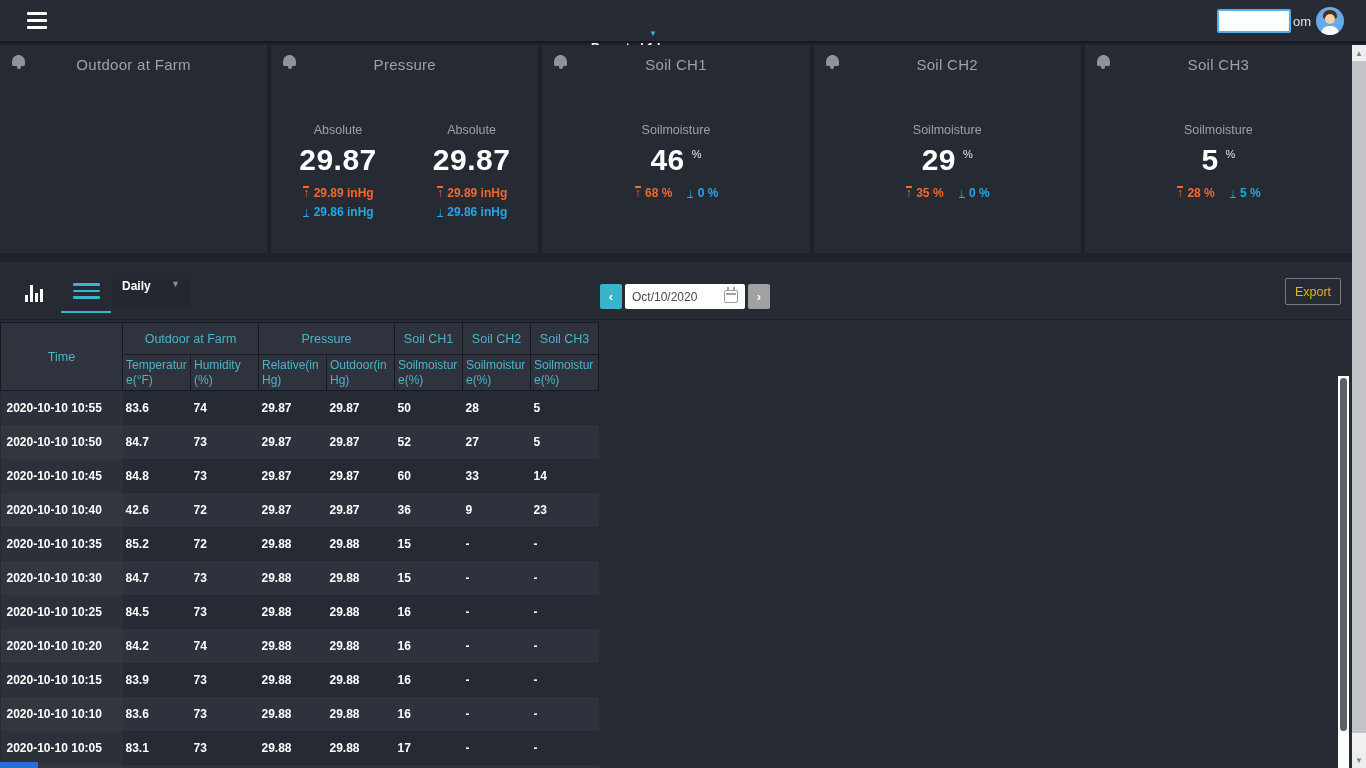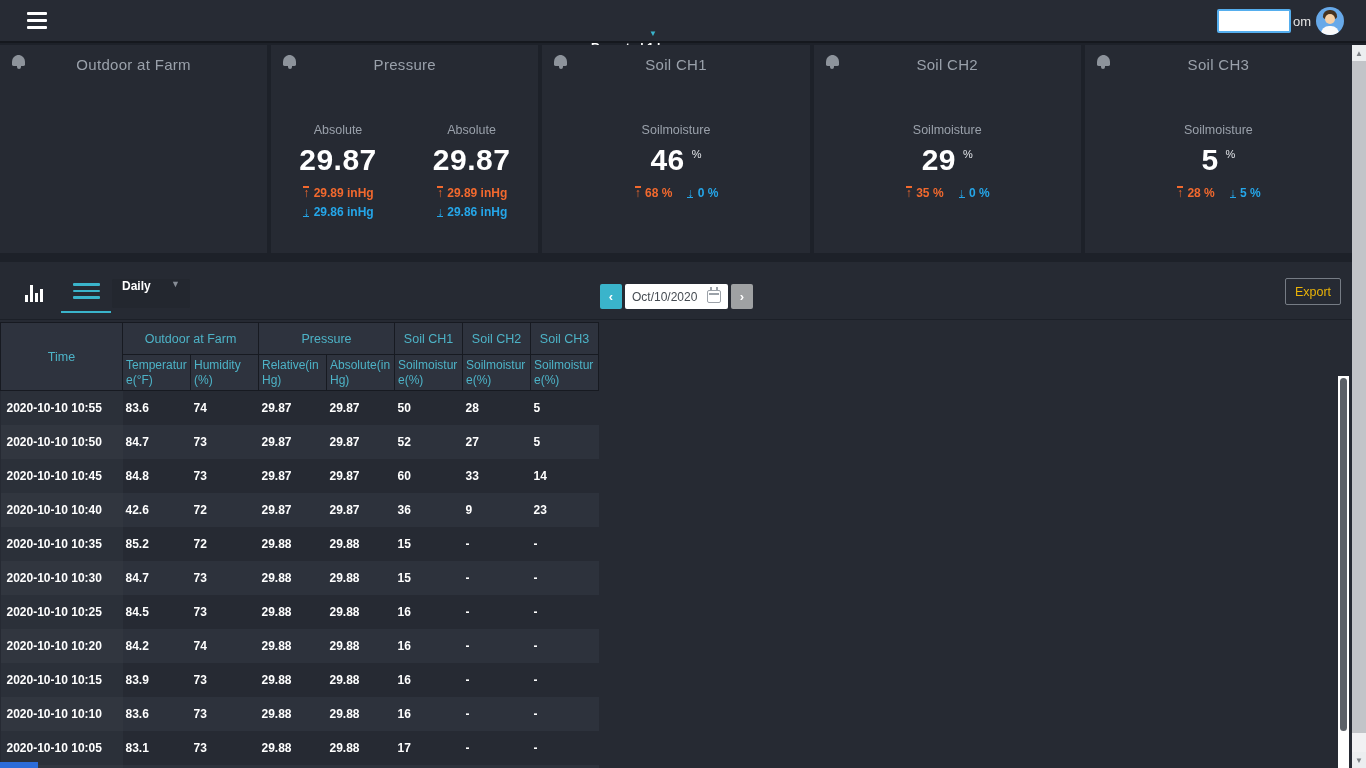--- a/index.html
+++ b/index.html
@@ -62,21 +62,21 @@
   .chart-icon i:nth-child(4){height:13px;}
   .list-icon{display:inline-block;}
   .list-icon i{display:block;width:27px;height:2.5px;background:var(--teal);margin-bottom:4px;border-radius:1px;}
   .range-select{position:absolute;left:112px;top:17px;width:78px;height:29px;background:#23272f;border-radius:2px;
                 display:flex;align-items:flex-start;justify-content:space-between;padding:0 10px;box-sizing:border-box;cursor:pointer;}
   .range-select .lbl{color:#fff;font-size:12px;font-weight:bold;}
   .range-select .caret{color:#878d96;font-size:9px;}
   .date-nav{position:absolute;left:600px;top:22px;display:flex;align-items:center;}
   .btn-prev{width:22px;height:25px;background:var(--teal);color:#fff;font-size:13px;font-weight:bold;
             display:flex;align-items:center;justify-content:center;border-radius:2px;cursor:pointer;}
-  .date-box{width:103px;height:25px;background:#fff;border-radius:2px;margin-left:3px;display:flex;align-items:center;
+  .date-box{width:120px;height:25px;background:#fff;border-radius:2px;margin-left:3px;display:flex;align-items:center;
             justify-content:space-between;padding:0 7px;box-sizing:border-box;color:#454b52;font-size:12px;cursor:pointer;}
   .cal-icon{width:12px;height:11px;border:1.5px solid #9ba1a8;border-radius:2px;position:relative;}
   .cal-icon::before{content:"";position:absolute;top:-4px;left:2px;width:2px;height:3px;background:#9ba1a8;box-shadow:6px 0 0 #9ba1a8;}
   .cal-icon::after{content:"";position:absolute;top:2px;left:1px;right:1px;height:1.5px;background:#9ba1a8;}
   .btn-next{width:22px;height:25px;background:#9fa1a3;color:#fff;font-size:13px;font-weight:bold;margin-left:3px;
             display:flex;align-items:center;justify-content:center;border-radius:2px;cursor:pointer;}
   .export-btn{position:absolute;left:1285px;top:16px;width:56px;height:27px;background:transparent;
               border:1px solid #767c85;border-radius:2px;color:#eab308;font-size:12.5px;
               font-family:"Liberation Sans", sans-serif;cursor:pointer;}
 
@@ -261,21 +261,21 @@
             <th class="group" colspan="2">Outdoor at Farm</th>
             <th class="group" colspan="2">Pressure</th>
             <th class="group">Soil CH1</th>
             <th class="group">Soil CH2</th>
             <th class="group">Soil CH3</th>
           </tr>
           <tr>
             <th class="sub">Temperature(°F)</th>
             <th class="sub">Humidity(%)</th>
             <th class="sub">Relative(inHg)</th>
-            <th class="sub">Absolute(inHg)</th>
+            <th class="sub">Outdoor(inHg)</th>
             <th class="sub">Soilmoisture(%)</th>
             <th class="sub">Soilmoisture(%)</th>
             <th class="sub">Soilmoisture(%)</th>
           </tr>
         </thead>
       <tbody>
           <tr>
             <td class="time">2020-10-10 10:55</td>
             <td>83.6</td>
             <td>74</td>

